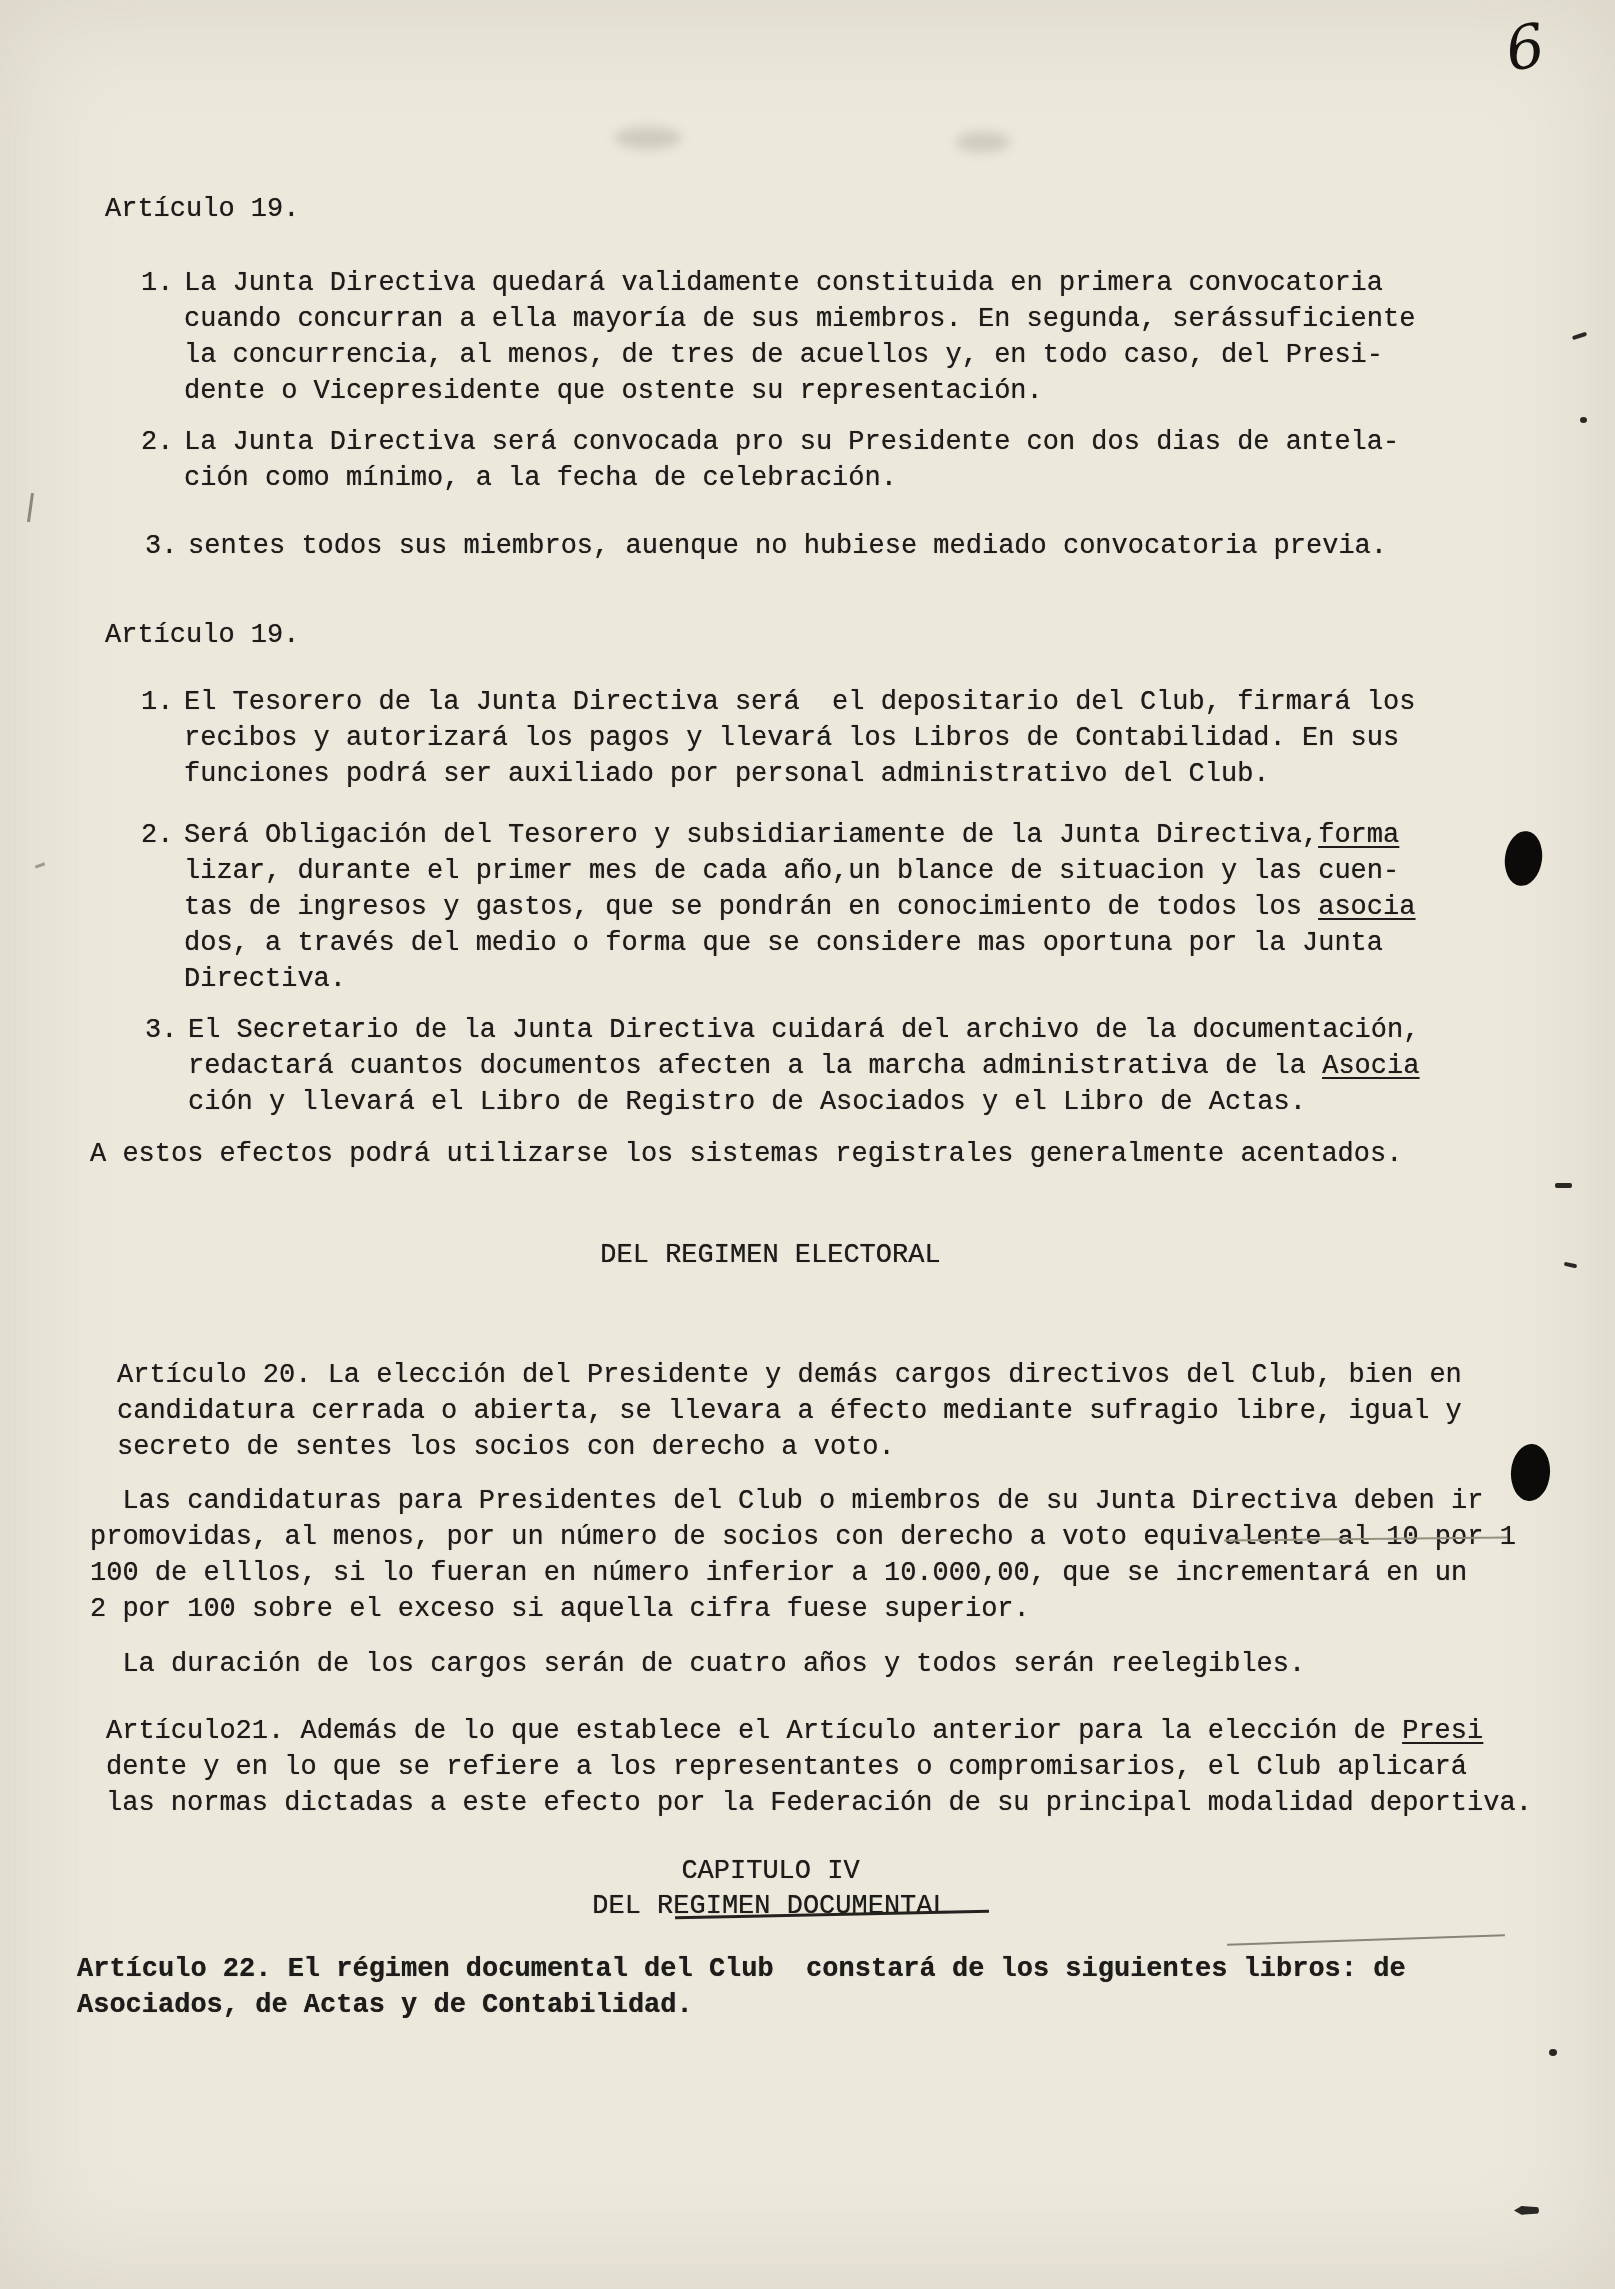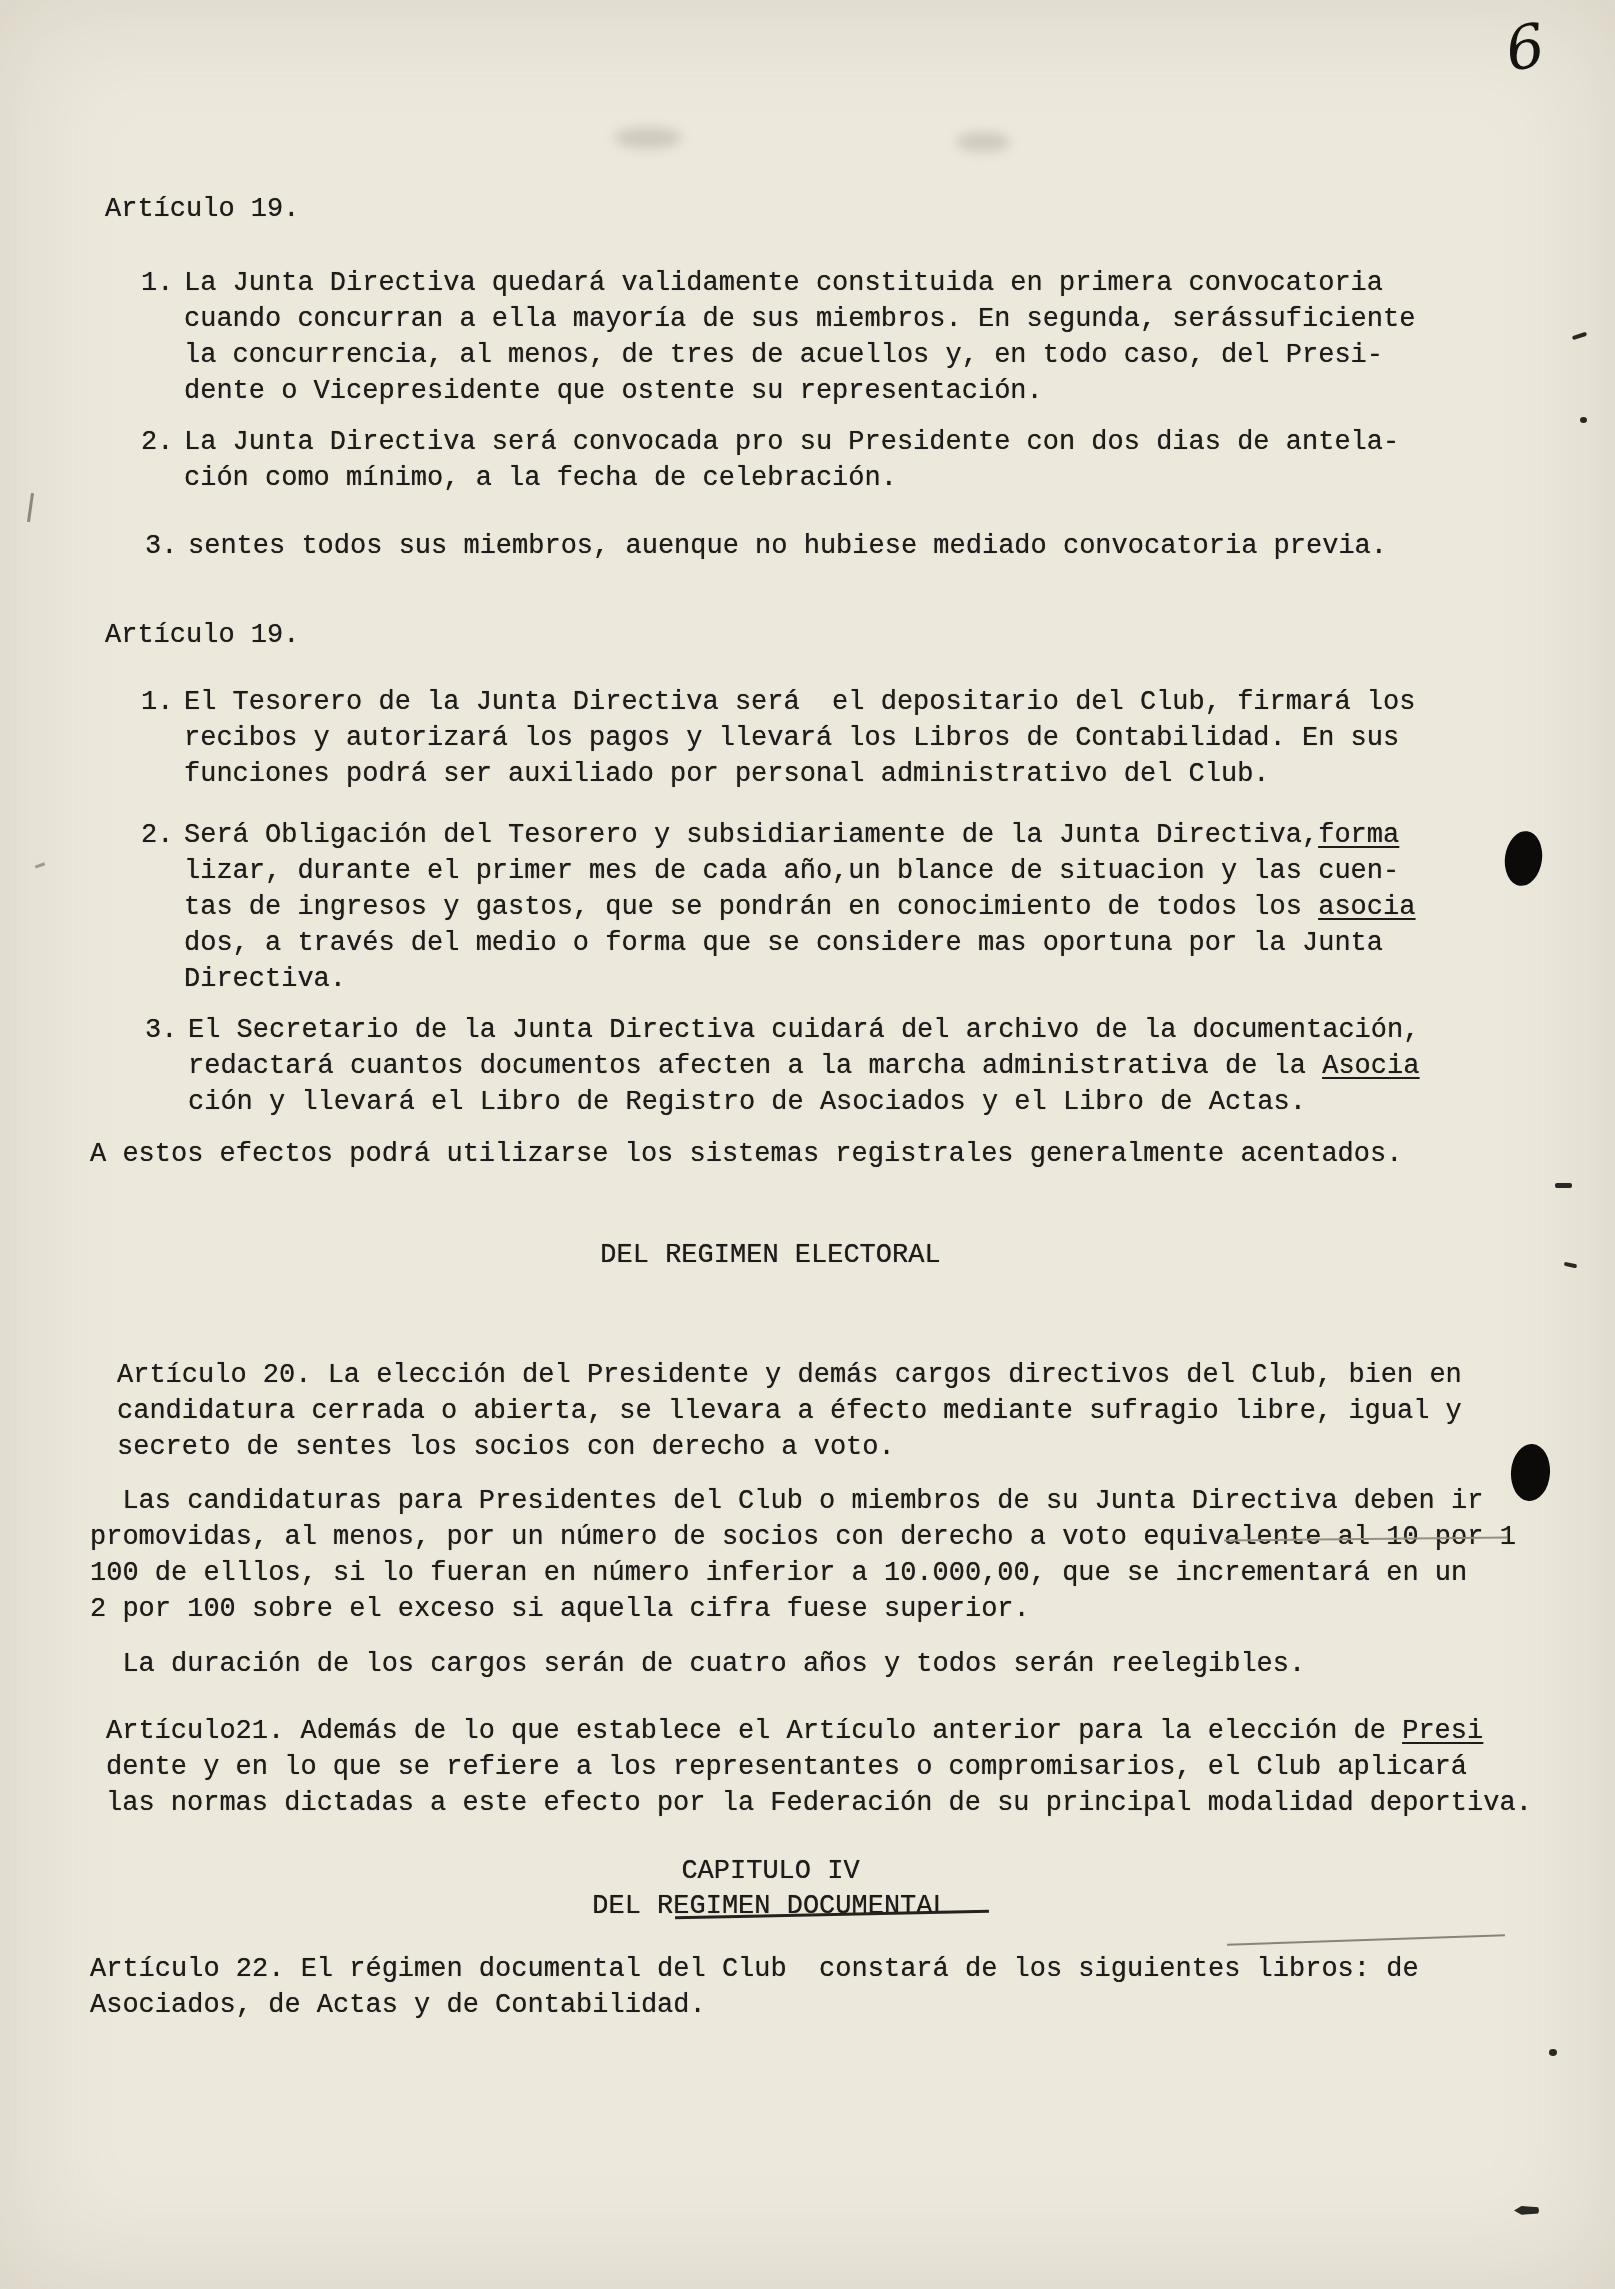--- a/index.html
+++ b/index.html
@@ -25,21 +25,21 @@
   #b-a19i2{top:817px;left:141px;}
   #b-a19i3{top:1012px;left:145px;}
   #b-closing{top:1136px;left:90px;}
   #b-electoral{top:1237px;}
   #b-art20{top:1357px;left:90px;margin-left:27px;}
   #b-cands{top:1483px;left:90px;}
   #b-duracion{top:1646px;left:90px;}
   #b-art21{top:1713px;left:106px;}
   #b-capitulo{top:1853px;}
   #b-docregimen{top:1888px;}
-  #b-art22{top:1951px;left:90px;}
+  #b-art22{top:1951px;left:77px;font-weight:bold;}
 
   
   #pageno{position:absolute;top:11.7px;left:1506px;color:#151310;
           font-family:"DejaVu Serif",serif;font-style:italic;font-size:60px;
           transform:rotate(-9deg);}
 
   
   .blot{position:absolute;background:#0c0b0a;border-radius:50%;}
   #blot1{left:1505px;top:831px;width:37px;height:55px;transform:rotate(8deg);}
   #blot2{left:1511px;top:1444px;width:39px;height:57px;transform:rotate(4deg);}

